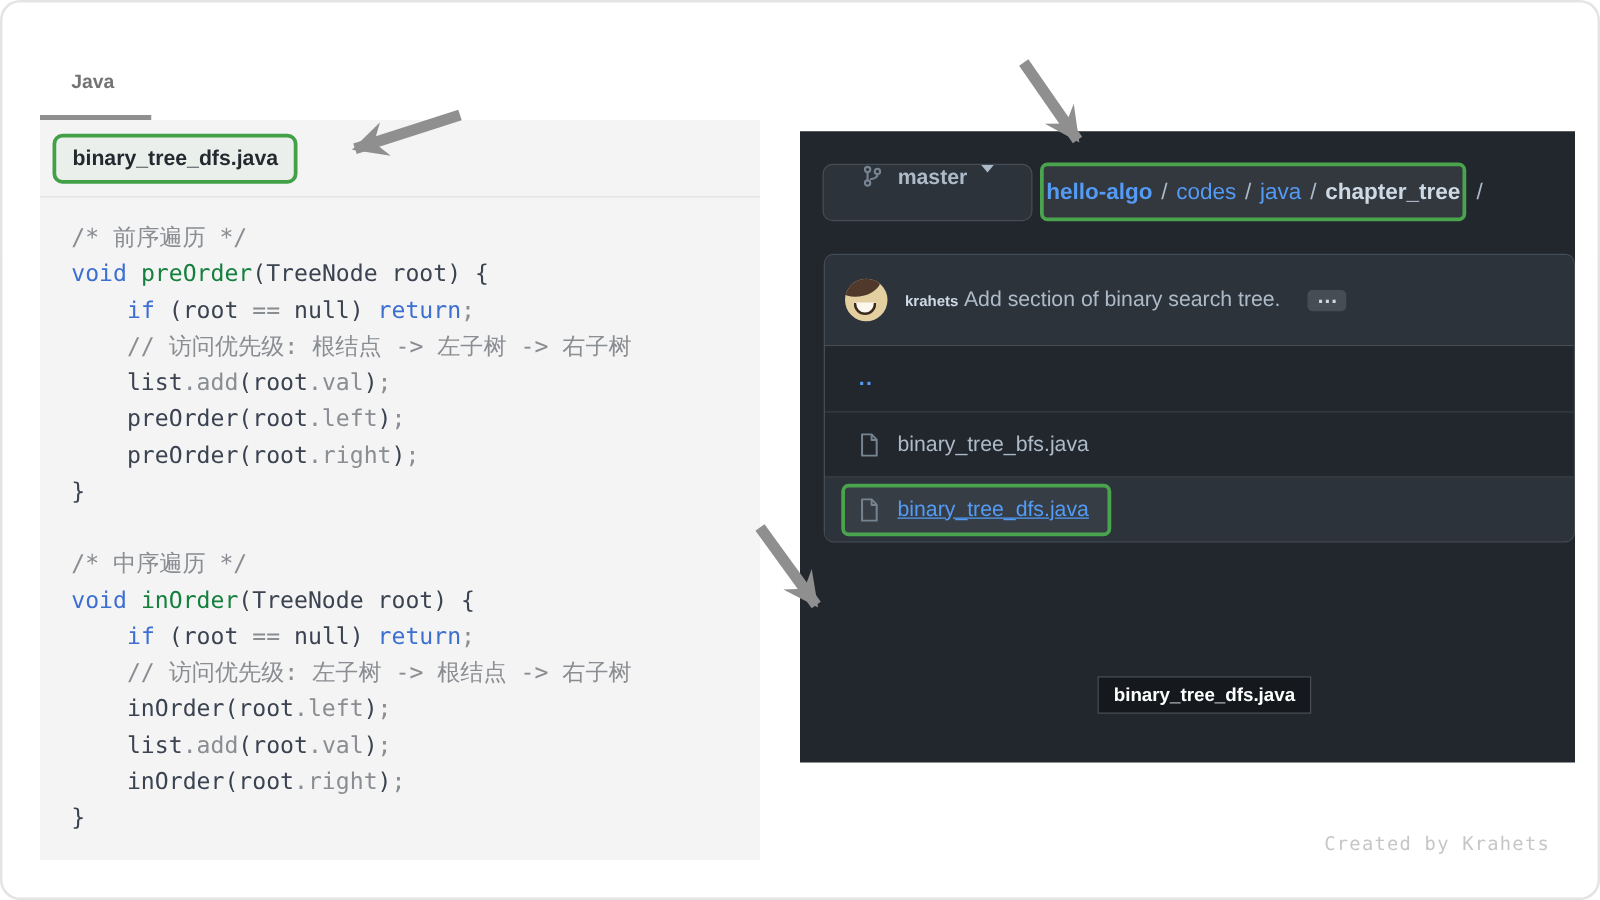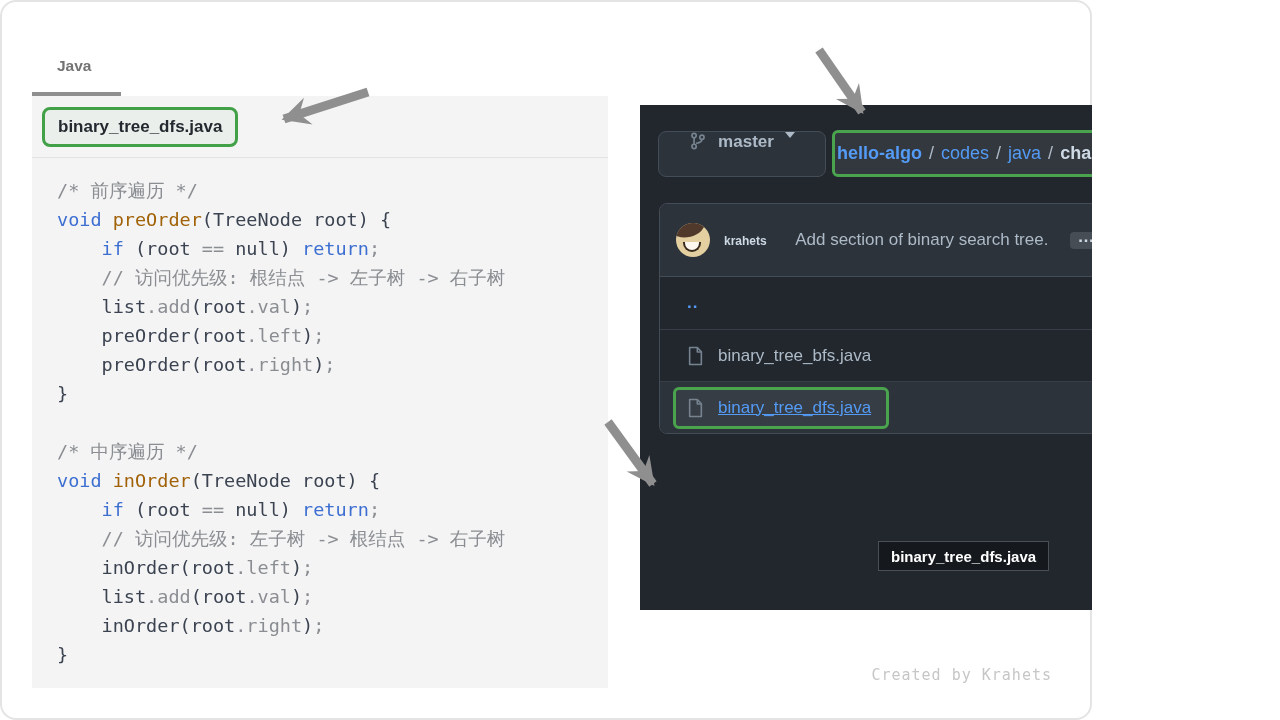--- a/index.html
+++ b/index.html
@@ -1,32 +1,32 @@
 <!DOCTYPE html>
 <html><head>
 <meta charset="utf-8">
 <style>
   * { margin:0; padding:0; box-sizing:border-box; }
   html,body { width:1280px; height:720px; background:#ffffff; font-family:"Liberation Sans", sans-serif; }
-  .canvas { position:fixed; left:0; top:0; width:1092px; height:720px; background:#fff;
+  .canvas { position:fixed; left:0; top:0; width:1280px; height:720px; background:#fff;
             border-radius:16px; box-shadow: inset 0 0 0 2px #e4e4e4; overflow:hidden; }
 
   
   .tab-label { position:absolute; left:57px; top:57px; font-size:15.5px; font-weight:bold; color:#737373; }
   .tab-underline { position:absolute; left:32px; top:92px; width:89px; height:4px; background:#8f8f8f; }
   .editor-panel { position:absolute; left:32px; top:96px; width:576px; height:592px; background:#f4f4f5; }
   .editor-header { height:62px; border-bottom:1px solid #e2e2e4; display:flex; align-items:center; padding-left:10px; }
   .filename-box { display:inline-block; border:3px solid #42a047; border-radius:8px; padding:7px 13px;
                   background:rgba(66,160,71,0.05); font-size:17px; font-weight:bold; color:#24292f; }
   .code-block { padding:18px 0 0 25px; font-family:"DejaVu Sans Mono","Liberation Mono",monospace;
                 font-size:18.5px; line-height:29px; white-space:pre; }
   .code-line { height:29px; }
   .tok-df { color:#3b4351; }
   .tok-kw { color:#3d6fd1; }
-  .tok-fn { color:#a16207; }
+  .tok-fn { color:#15803d; }
   .tok-cm { color:#8a8d91; }
   .tok-op { color:#8a8d91; }
 
   
   .gh-panel { position:absolute; left:640px; top:105px; width:620px; height:505px; background:#22272e; overflow:hidden; color:#adbac7; }
   .gh-toolbar { position:absolute; left:18px; top:25px; display:flex; align-items:center; gap:6px; }
   .branch-btn { height:46px; min-width:168px; display:flex; align-items:flex-start; justify-content:center; gap:11px;
                 background:#2d333b; border:1px solid #444c56; border-radius:8px; padding:0 18px;
                 color:#adbac7; font-size:17px; font-weight:600; cursor:pointer; }
   .caret-down { width:0; height:0; border-left:5px solid transparent; border-right:5px solid transparent; border-top:6px solid #adbac7; }
@@ -38,21 +38,21 @@
   .crumb-current { color:#cdd9e5; font-weight:bold; }
   .crumb-trailing { font-size:18px; color:#adbac7; margin-left:2px; }
 
   .gh-box { position:absolute; left:19px; top:98px; width:601px; border:1px solid #444c56; border-radius:8px; overflow:hidden; }
   .commit-header { height:73px; background:#2d333b; border-bottom:1px solid #444c56; display:flex; align-items:center; padding:0 16px; gap:14px; }
   .avatar { position:relative; width:34px; height:34px; border-radius:50%; background:#e3cfa0; overflow:hidden; flex:0 0 auto; }
   .avatar .hair { position:absolute; top:-7px; left:-5px; width:34px; height:21px; background:#50392a; border-radius:50%; transform:rotate(-14deg); }
   .avatar .smile { position:absolute; bottom:5px; left:7px; width:18px; height:10px; background:#fdf8ef;
                    border:2px solid #3a2a1c; border-top:none; border-radius:0 0 18px 18px; }
   .commit-author { color:#cdd9e5; font-weight:bold; font-size:12px; }
-  .commit-msg { color:#adbac7; font-size:17px;margin-left:24px; }
+  .commit-msg { color:#adbac7; font-size:17px; }
   .more-badge { display:flex; align-items:center; justify-content:center; width:31px; height:17px; margin-left:8px;
                 background:#464d55; border-radius:4px; color:#cdd9e5; font-weight:bold; font-size:17px; line-height:6px;
                 padding-bottom:7px; cursor:pointer; }
   .gh-row { height:52px; display:flex; align-items:center; padding-left:27px; gap:14px; font-size:17px; background:#22272e; cursor:pointer; }
   .gh-row + .gh-row { border-top:1px solid #373e47; }
   .up-link { color:#539bf5; font-weight:bold; letter-spacing:1px; }
   .file-name { color:#adbac7; }
   .gh-row.highlight { background:#2d333b; padding-left:13px; }
   .file-highlight-box { display:flex; align-items:center; gap:14px; border:3px solid #4aa44e; border-radius:6px;
                         background:rgba(255,255,255,0.05); padding:8px 15px 8px 11px; }

